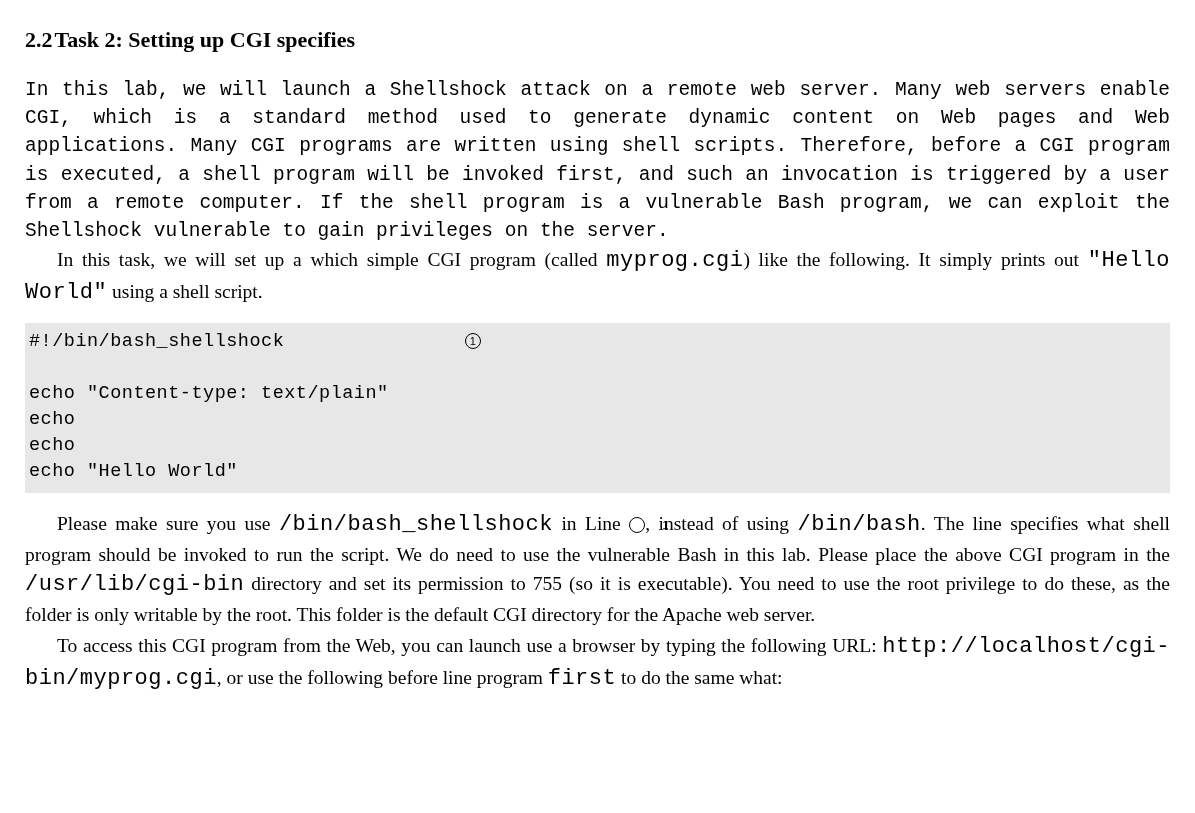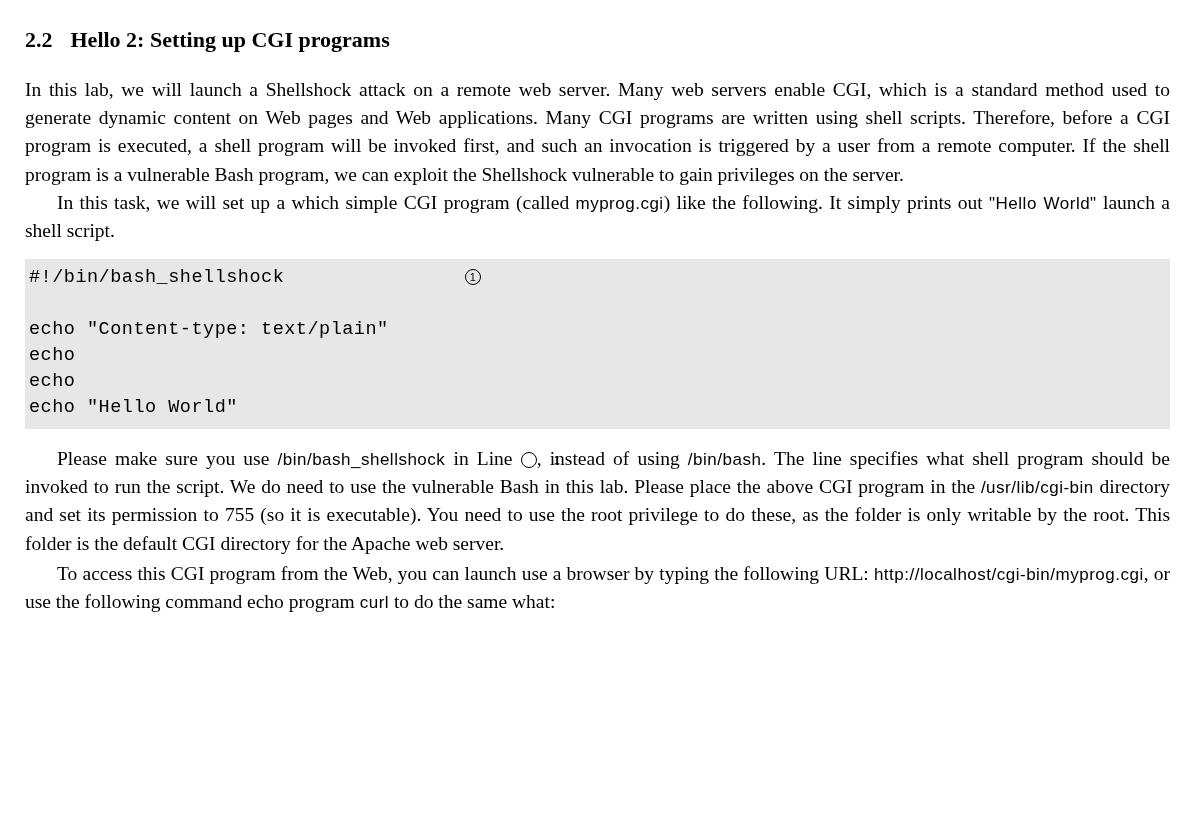--- a/index.html
+++ b/index.html
@@ -11,29 +11,29 @@
     color: #000;
     width: 1195px;
     box-sizing: border-box;
     background: #fff;
   }
   .section-heading {
     font-weight: bold;
     font-size: 22px;
     margin: 4px 0 20px 0;
   }
-  .section-number { margin-right: 18px; }
+  .section-number { margin-right: 2px; }
   p {
     margin: 0 0 2px 0;
     text-align: justify;
   }
   .indent { text-indent: 32px; }
   .code-inline {
-    font-family: Liberation Sans, sans-serif;
-    font-size: 17px;
+    font-family: Liberation Mono, monospace;
+    font-size: 22px;
     letter-spacing: 0.5px;
   }
   .codeblock {
     background: #e7e7e7;
     font-family: "Courier New", Courier, monospace;
     font-size: 18.5px;
     padding: 6px 0 8px 4px;
     margin: 14px 0 16px 0;
     white-space: pre;
     line-height: 1.4;
@@ -50,35 +50,35 @@
     line-height: 14px;
     text-align: center;
     font-family: Arial, sans-serif;
     vertical-align: 1px;
   }
   .codeblock .circled-pos {
     position: absolute;
     left: 440px;
     top: 6px;
   }
-  .para-block { margin-bottom: 0; }
+  .para-block { margin-bottom: 0; font-family: Liberation Mono, monospace; }
 </style>
 </head>
 <body>
 
 <div class="section-heading">
-  <span class="section-number">2.2</span><span>Hello 2: Setting up CGI programs</span>
+  <span class="section-number">2.2</span><span>Task 2: Setting up CGI specifies</span>
 </div>
 
 <p class="para-block"><span>In this lab, we will launch a Shellshock attack on a remote web server.  Many web servers enable CGI, which is a standard method used to generate dynamic content on Web pages and Web applications.  Many CGI programs are written using shell scripts. Therefore, before a CGI program is executed, a shell program will be invoked first, and such an invocation is triggered by a user from a remote computer.  If the shell program is a vulnerable Bash program, we can exploit the Shellshock vulnerable to gain privileges on the server.</span></p>
 
-<p class="indent"><span>In this task, we will set up a which simple CGI program (called </span><span class="code-inline">myprog.cgi</span><span>) like the following.  It simply prints out </span><span class="code-inline">"Hello  World"</span><span> launch a shell script.</span></p>
+<p class="indent"><span>In this task, we will set up a which simple CGI program (called </span><span class="code-inline">myprog.cgi</span><span>) like the following.  It simply prints out </span><span class="code-inline">"Hello  World"</span><span> using a shell script.</span></p>
 
 <div class="codeblock"><span>#!/bin/bash_shellshock</span><span class="circled-pos"><span class="circled">1</span></span>
 
 <span>echo "Content-type: text/plain"</span>
 <span>echo</span>
 <span>echo</span>
 <span>echo "Hello World"</span></div>
 
 <p class="indent"><span>Please make sure you use </span><span class="code-inline">/bin/bash_shellshock</span><span> in Line </span><span class="circled">1</span><span>, instead of using </span><span class="code-inline">/bin/bash</span><span>. The line specifies what shell program should be invoked to run the script.  We do need to use the vulnerable Bash in this lab.  Please place the above CGI program in the </span><span class="code-inline">/usr/lib/cgi-bin</span><span> directory and set its permission to 755 (so it is executable).  You need to use the root privilege to do these, as the folder is only writable by the root. This folder is the default CGI directory for the Apache web server.</span></p>
 
-<p class="indent"><span>To access this CGI program from the Web, you can launch use a browser by typing the following URL: </span><span class="code-inline">http://localhost/cgi-bin/myprog.cgi</span><span>, or use the following command echo program </span><span class="code-inline">curl</span><span> to do the same what:</span></p>
+<p class="indent"><span>To access this CGI program from the Web, you can launch use a browser by typing the following URL: </span><span class="code-inline">http://localhost/cgi-bin/myprog.cgi</span><span>, or use the following before line program </span><span class="code-inline">first</span><span> to do the same what:</span></p>
 
 </body></html>

